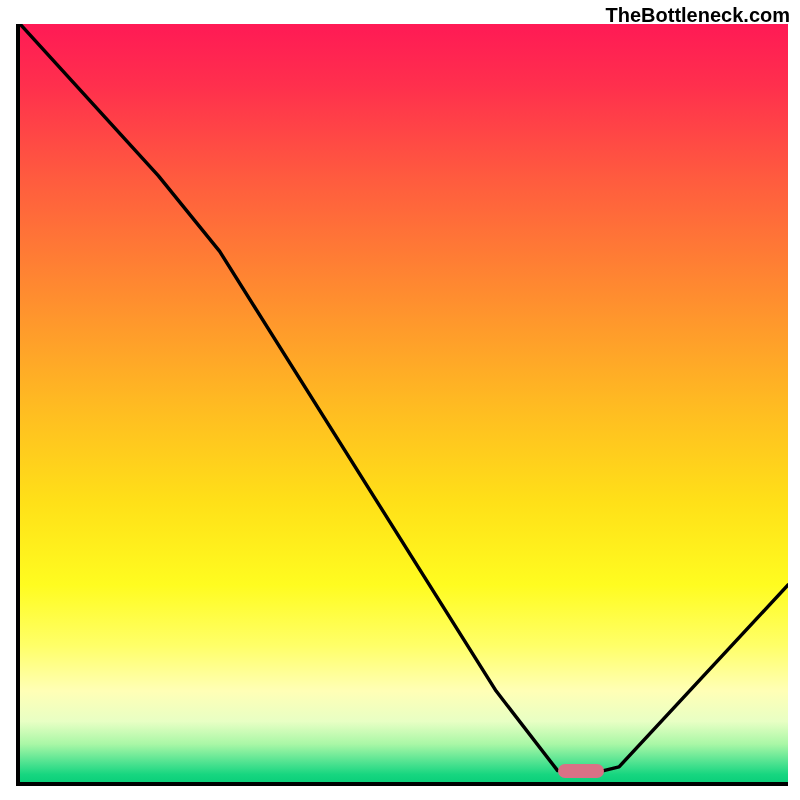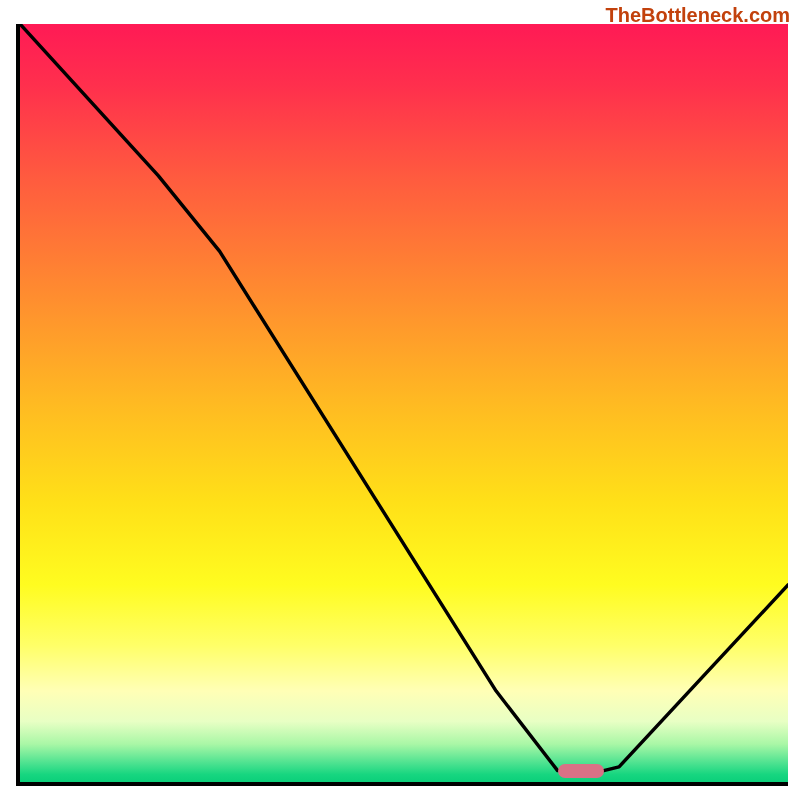--- a/index.html
+++ b/index.html
@@ -10,21 +10,21 @@
     position: relative;
     font-family: Arial, sans-serif;
     background: #fff;
   }
   .watermark {
     position: absolute;
     top: 4px;
     right: 10px;
     font-size: 20px;
     font-weight: bold;
-    color: #c2410c;
+    color: #000000;
     z-index: 10;
   }
   .plot-frame {
     position: absolute;
     left: 16px;
     top: 24px;
     width: 772px;
     height: 762px;
     border-left: 4px solid #000;
     border-bottom: 4px solid #000;

